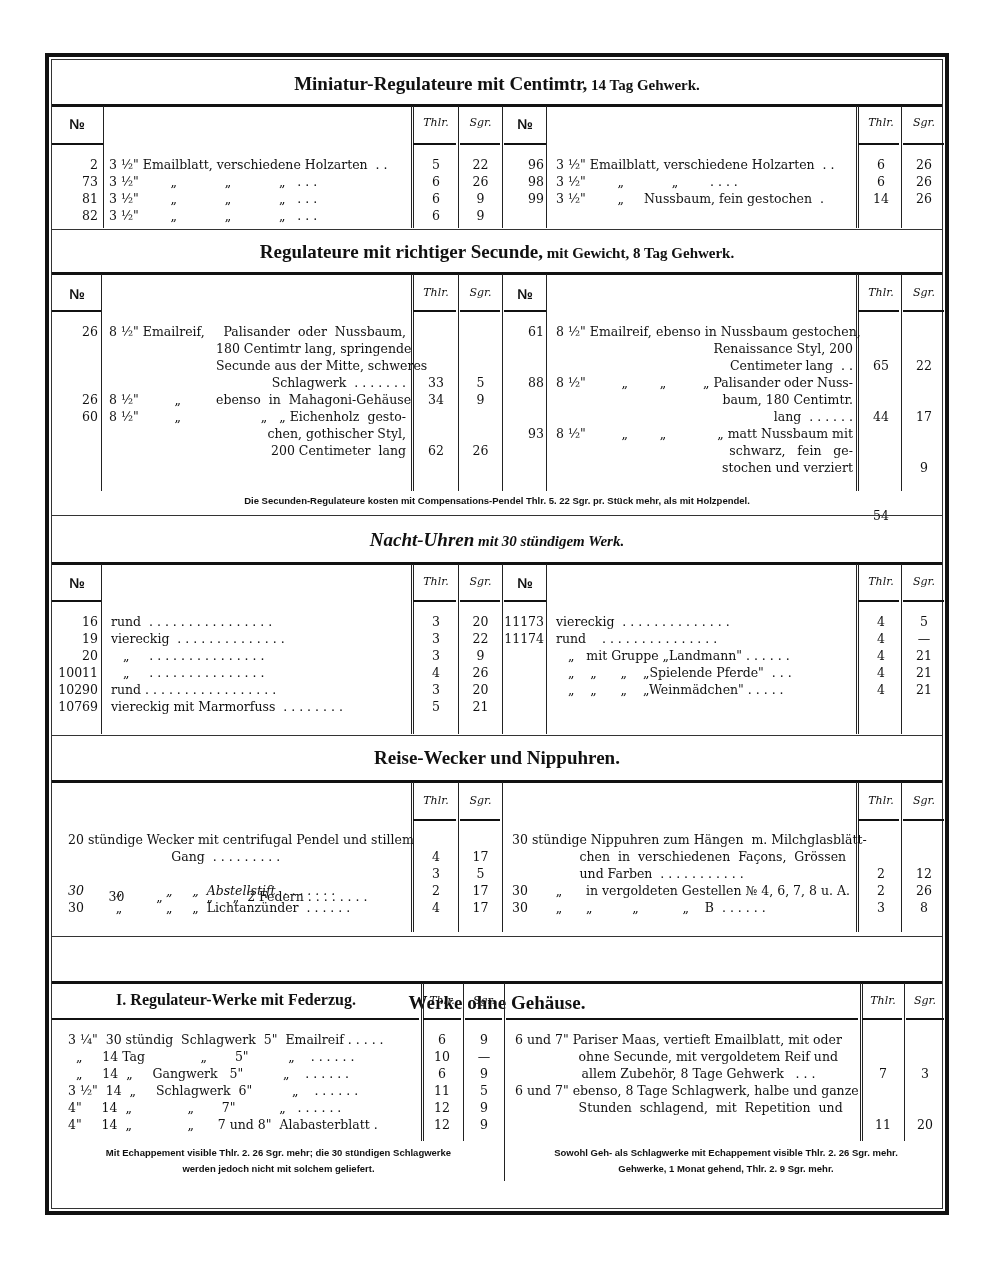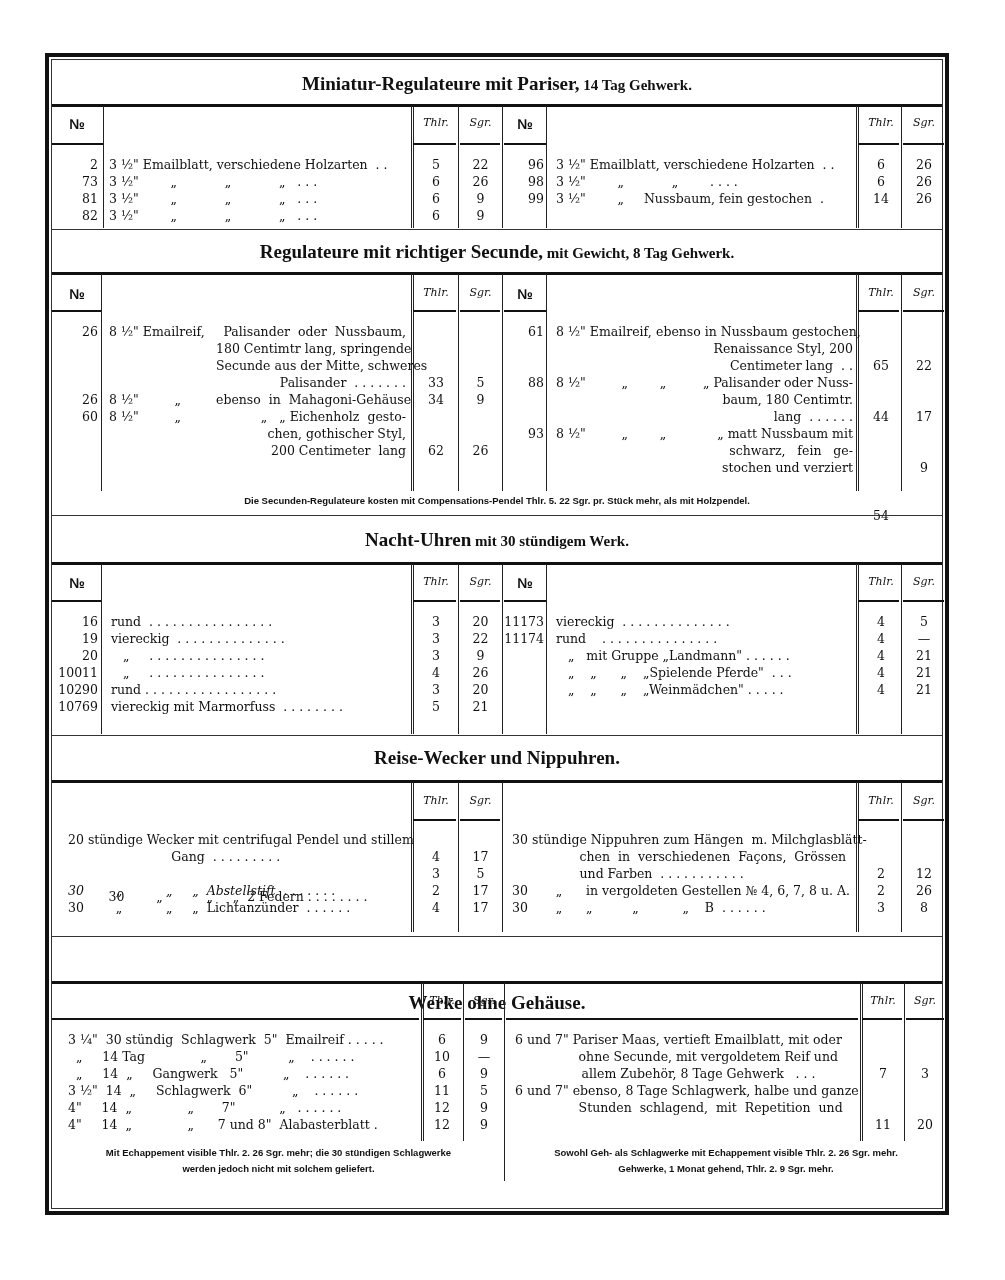--- a/index.html
+++ b/index.html
@@ -21,21 +21,21 @@
   .desc { position: absolute; font-size: 12.5px; line-height: 17px; white-space: pre; }
   .desc.r { text-align: right; }
   .note { position: absolute; left: 0; right: 0; text-align: center; font-family: "Liberation Sans", "DejaVu Sans", sans-serif; font-weight: bold; font-size: 9.5px; line-height: 16px; }
   .subtitle { position: absolute; text-align: center; font-weight: bold; font-family: "Liberation Serif", serif; font-size: 16px; white-space: nowrap; }
 </style>
 </head>
 <body>
 
 <div class="frame">
 <div class="inner" id="inner">
-      <div class="sec-title" style="top: 13px;"><span>Miniatur-Regulateure mit Pariser,</span><span class="small"> 14 Tag Gehwerk.</span></div>
+      <div class="sec-title" style="top: 13px;"><span>Miniatur-Regulateure mit Centimtr,</span><span class="small"> 14 Tag Gehwerk.</span></div>
       <div class="hline" style="top: 44px;"></div>
       <div class="vline" style="left: 51px; top: 46px; height: 122px;"></div>
       <div class="vline dbl" style="left: 359px; top: 46px; height: 122px;"></div>
       <div class="vline" style="left: 406px; top: 46px; height: 122px;"></div>
       <div class="vline" style="left: 450px; top: 46px; height: 122px;"></div>
       <div class="vline" style="left: 494px; top: 46px; height: 122px;"></div>
       <div class="vline dbl" style="left: 804px; top: 46px; height: 122px;"></div>
       <div class="vline" style="left: 849px; top: 46px; height: 122px;"></div>
       <div class="hdr no" style="left: 4px; top: 56px; width: 42px;">№</div>
       <div class="hdr script" style="left: 364px; top: 56px; width: 40px;">Thlr.</div>
@@ -109,21 +109,21 @@
       <div class="desc r" style="left: 164px; top: 280px; width: 190px;">180 Centimtr lang, springende</div>
       <div class="cnum" style="left: 364px; top: 280px; width: 40px;"></div>
       <div class="cnum" style="left: 411px; top: 280px; width: 35px;"></div>
       <div class="num" style="left: 4px; top: 297px; width: 42px;"></div>
       <div class="desc" style="left: 57px; top: 297px; width: 120px;"></div>
       <div class="desc r" style="left: 164px; top: 297px; width: 190px;">Secunde aus der Mitte, schweres</div>
       <div class="cnum" style="left: 364px; top: 297px; width: 40px;"></div>
       <div class="cnum" style="left: 411px; top: 297px; width: 35px;"></div>
       <div class="num" style="left: 4px; top: 314px; width: 42px;"></div>
       <div class="desc" style="left: 57px; top: 314px; width: 120px;"></div>
-      <div class="desc r" style="left: 164px; top: 314px; width: 190px;">Palisander  . . . . . . .</div>
+      <div class="desc r" style="left: 164px; top: 314px; width: 190px;">Schlagwerk  . . . . . . .</div>
       <div class="cnum" style="left: 364px; top: 314px; width: 40px;">33</div>
       <div class="cnum" style="left: 411px; top: 314px; width: 35px;">5</div>
       <div class="num" style="left: 4px; top: 331px; width: 42px;">26</div>
       <div class="desc" style="left: 57px; top: 331px; width: 120px;">8 ½"         „</div>
       <div class="desc r" style="left: 164px; top: 331px; width: 190px;">ebenso  in  Mahagoni-Gehäuse</div>
       <div class="cnum" style="left: 364px; top: 331px; width: 40px;">34</div>
       <div class="cnum" style="left: 411px; top: 331px; width: 35px;">9</div>
       <div class="num" style="left: 4px; top: 348px; width: 42px;">60</div>
       <div class="desc" style="left: 57px; top: 348px; width: 120px;">8 ½"         „</div>
       <div class="desc r" style="left: 164px; top: 348px; width: 190px;">„   „ Eichenholz  gesto-</div>
@@ -179,21 +179,21 @@
       <div class="desc r" style="left: 604px; top: 382px; width: 197px;">schwarz,   fein   ge-</div>
       <div class="cnum" style="left: 809px; top: 382px; width: 40px;"></div>
       <div class="cnum" style="left: 854px; top: 382px; width: 36px;"></div>
       <div class="num" style="left: 456px; top: 399px; width: 36px;"></div>
       <div class="desc" style="left: 504px; top: 399px; width: 140px;"></div>
       <div class="desc r" style="left: 604px; top: 399px; width: 197px;">stochen und verziert</div>
       <div class="cnum" style="left: 809px; top: 399px; width: 40px; margin-top: 48px;">54</div>
       <div class="cnum" style="left: 854px; top: 399px; width: 36px;">9</div>
       <div class="note" style="top: 433px;">Die Secunden-Regulateure kosten mit Compensations-Pendel Thlr. 5. 22 Sgr. pr. Stück mehr, als mit Holzpendel.</div>
       <div class="hline thin" style="top: 455px;"></div>
-      <div class="sec-title" style="top: 469px;"><span>Nacht-Uhren</span><span class="small"> mit 30 stündigem Werk.</span></div>
+      <div class="sec-title" style="top: 469px; font-style: italic;"><span>Nacht-Uhren</span><span class="small"> mit 30 stündigem Werk.</span></div>
       <div class="hline" style="top: 502px;"></div>
       <div class="vline" style="left: 49px; top: 504px; height: 170px;"></div>
       <div class="vline dbl" style="left: 359px; top: 504px; height: 170px;"></div>
       <div class="vline" style="left: 406px; top: 504px; height: 170px;"></div>
       <div class="vline" style="left: 450px; top: 504px; height: 170px;"></div>
       <div class="vline" style="left: 494px; top: 504px; height: 170px;"></div>
       <div class="vline dbl" style="left: 804px; top: 504px; height: 170px;"></div>
       <div class="vline" style="left: 849px; top: 504px; height: 170px;"></div>
       <div class="hdr no" style="left: 4px; top: 515px; width: 42px;">№</div>
       <div class="hdr script" style="left: 364px; top: 515px; width: 40px;">Thlr.</div>
@@ -298,20 +298,21 @@
       <div class="cnum" style="left: 809px; top: 839px; width: 40px;">3</div>
       <div class="cnum" style="left: 854px; top: 839px; width: 36px;">8</div>
       <div class="hline thin" style="top: 876px;"></div>
       <div class="sec-title" style="top: 888px; margin-top: 44px;"><span>Werke ohne Gehäuse.</span></div>
       <div class="hline" style="top: 921px;"></div>
       <div class="vline dbl" style="left: 369px; top: 923px; height: 158px;"></div>
       <div class="vline" style="left: 411px; top: 923px; height: 158px;"></div>
       <div class="vline" style="left: 452px; top: 923px; height: 198px;"></div>
       <div class="vline dbl" style="left: 808px; top: 923px; height: 158px;"></div>
       <div class="vline" style="left: 852px; top: 923px; height: 158px;"></div>
+      <div class="subtitle" style="left: 4px; top: 931px; width: 360px;">I.  Regulateur-Werke mit Federzug.</div>
       <div class="hdr script" style="left: 371px; top: 934px; width: 38px;">Thlr.</div>
       <div class="hdr script" style="left: 414px; top: 934px; width: 36px;">Sgr.</div>
       <div class="hdr script" style="left: 811px; top: 934px; width: 40px;">Thlr.</div>
       <div class="hdr script" style="left: 855px; top: 934px; width: 36px;">Sgr.</div>
       <div class="hsep" style="left: 0px; top: 958px; width: 367px;"></div>
       <div class="hsep" style="left: 371px; top: 958px; width: 38px;"></div>
       <div class="hsep" style="left: 413px; top: 958px; width: 37px;"></div>
       <div class="hsep" style="left: 454px; top: 958px; width: 352px;"></div>
       <div class="hsep" style="left: 810px; top: 958px; width: 40px;"></div>
       <div class="hsep" style="left: 854px; top: 958px; width: 38px;"></div>

